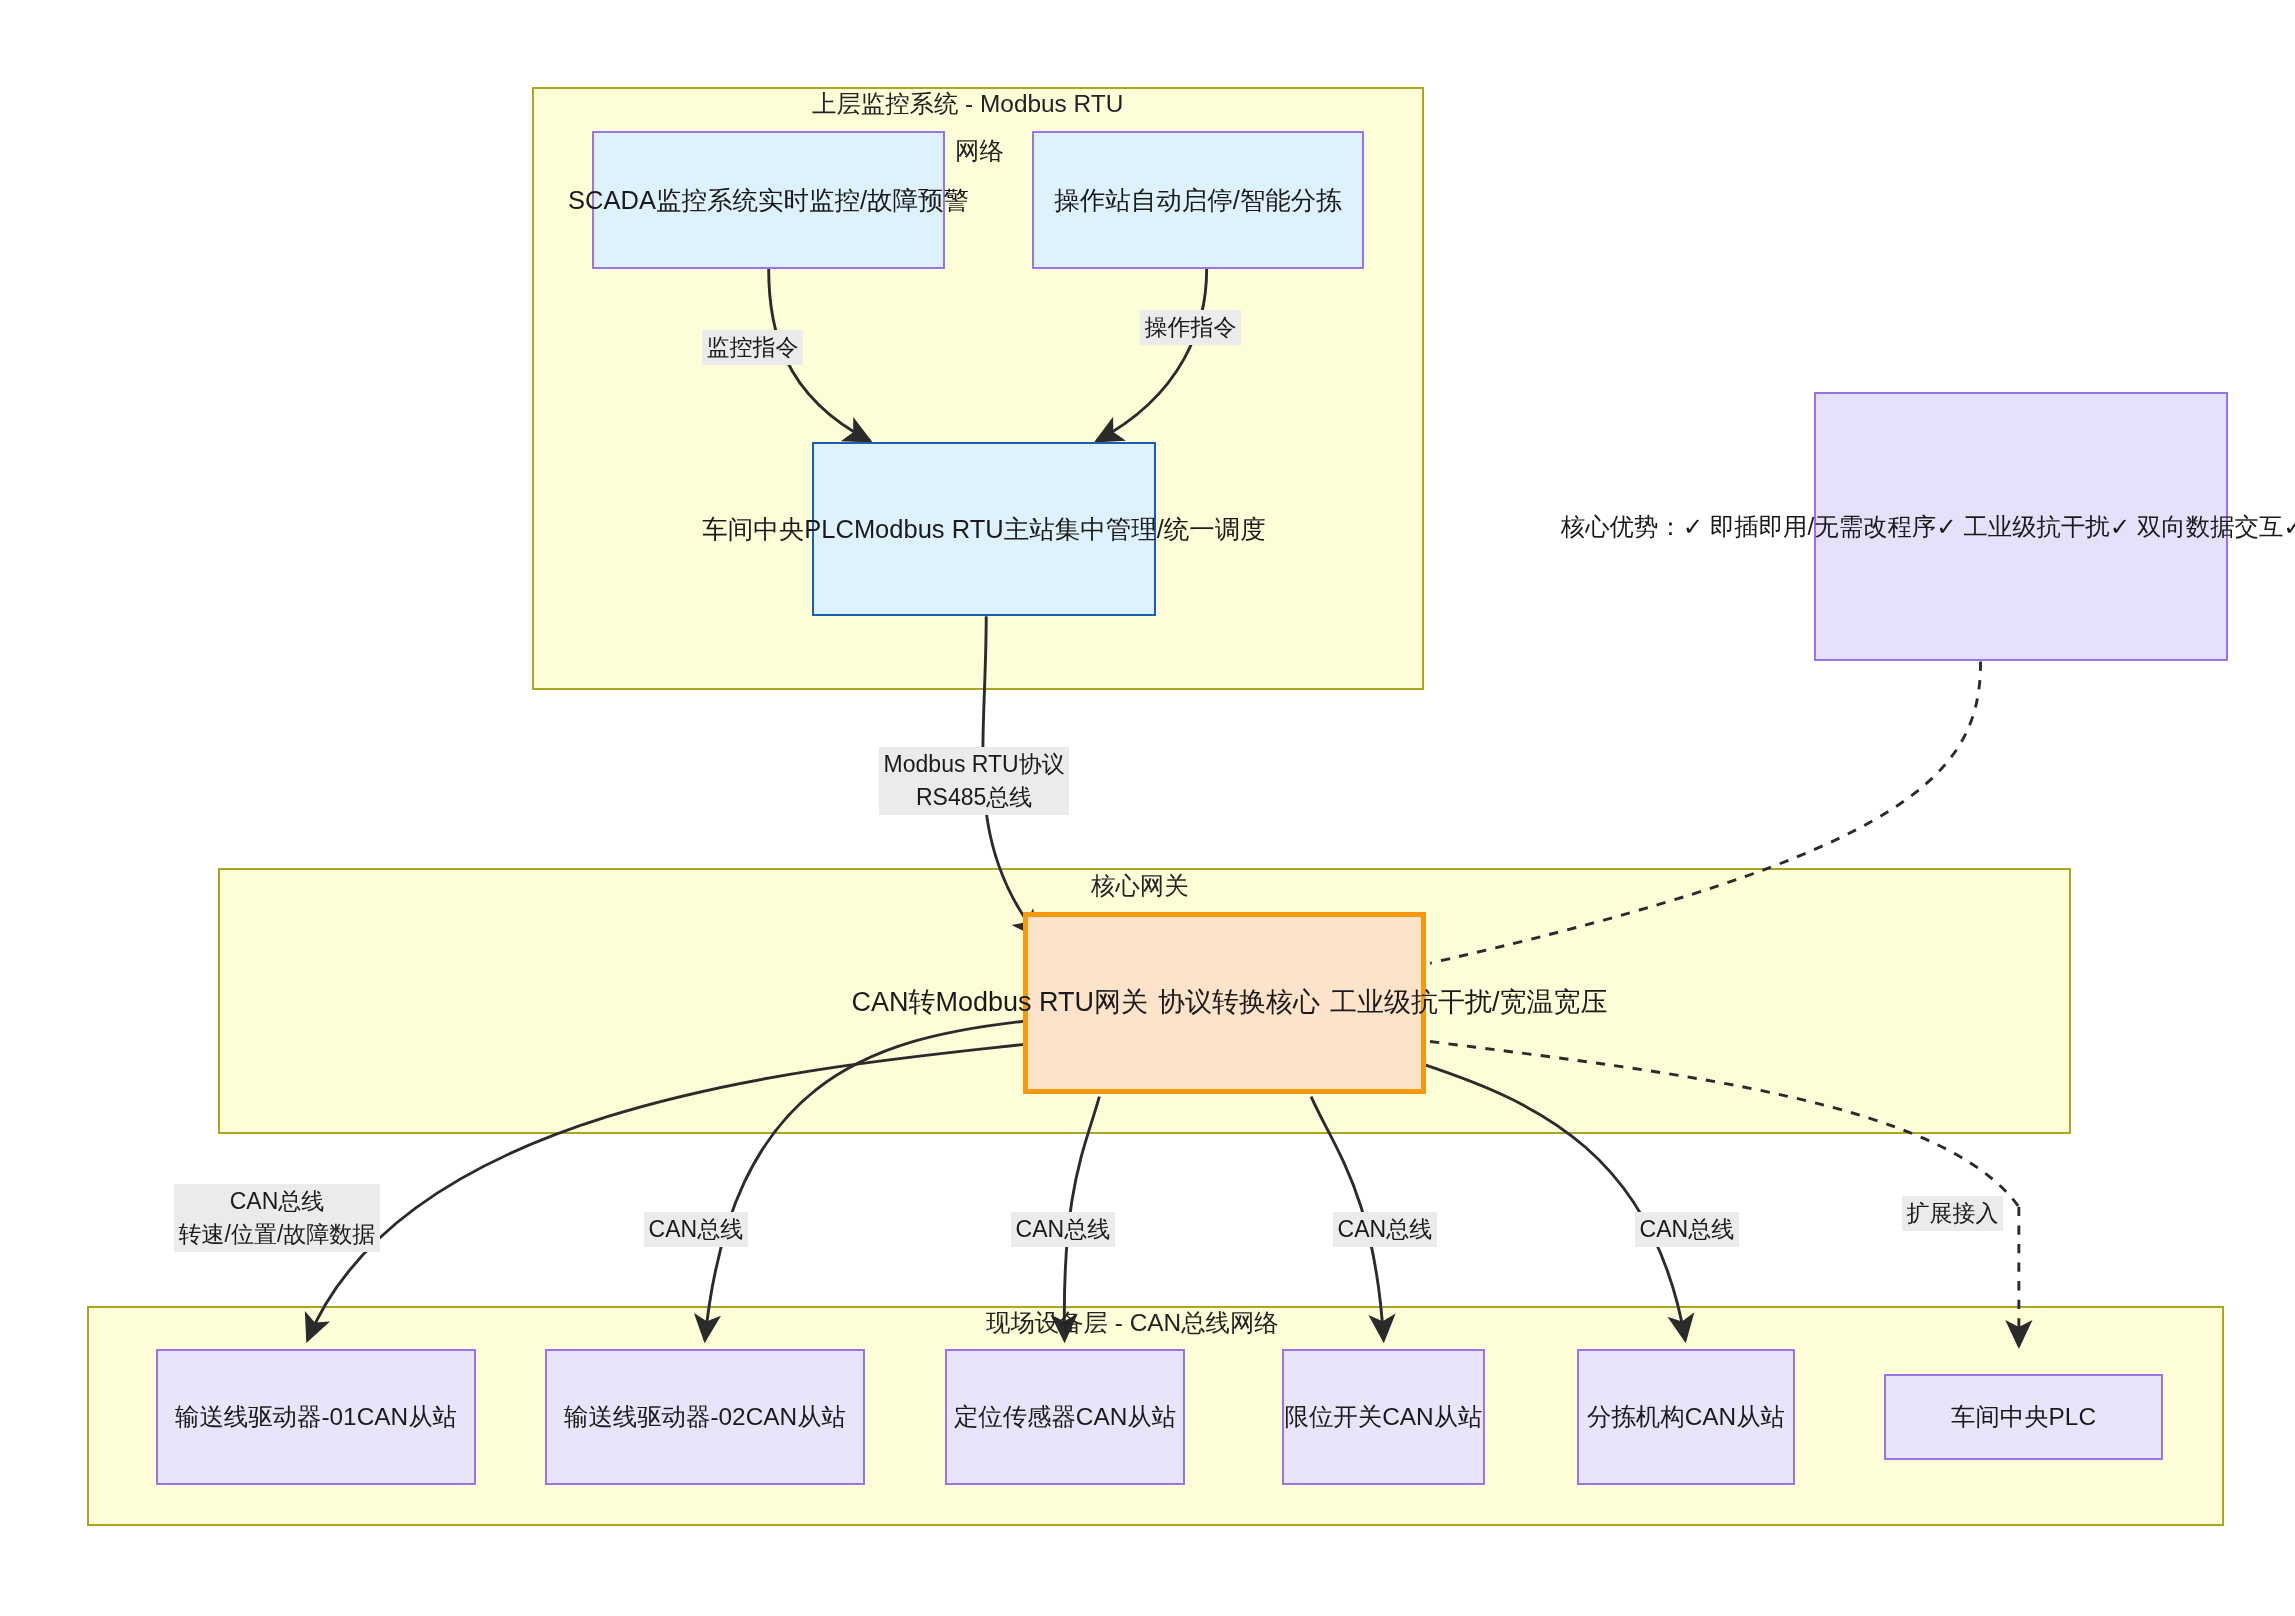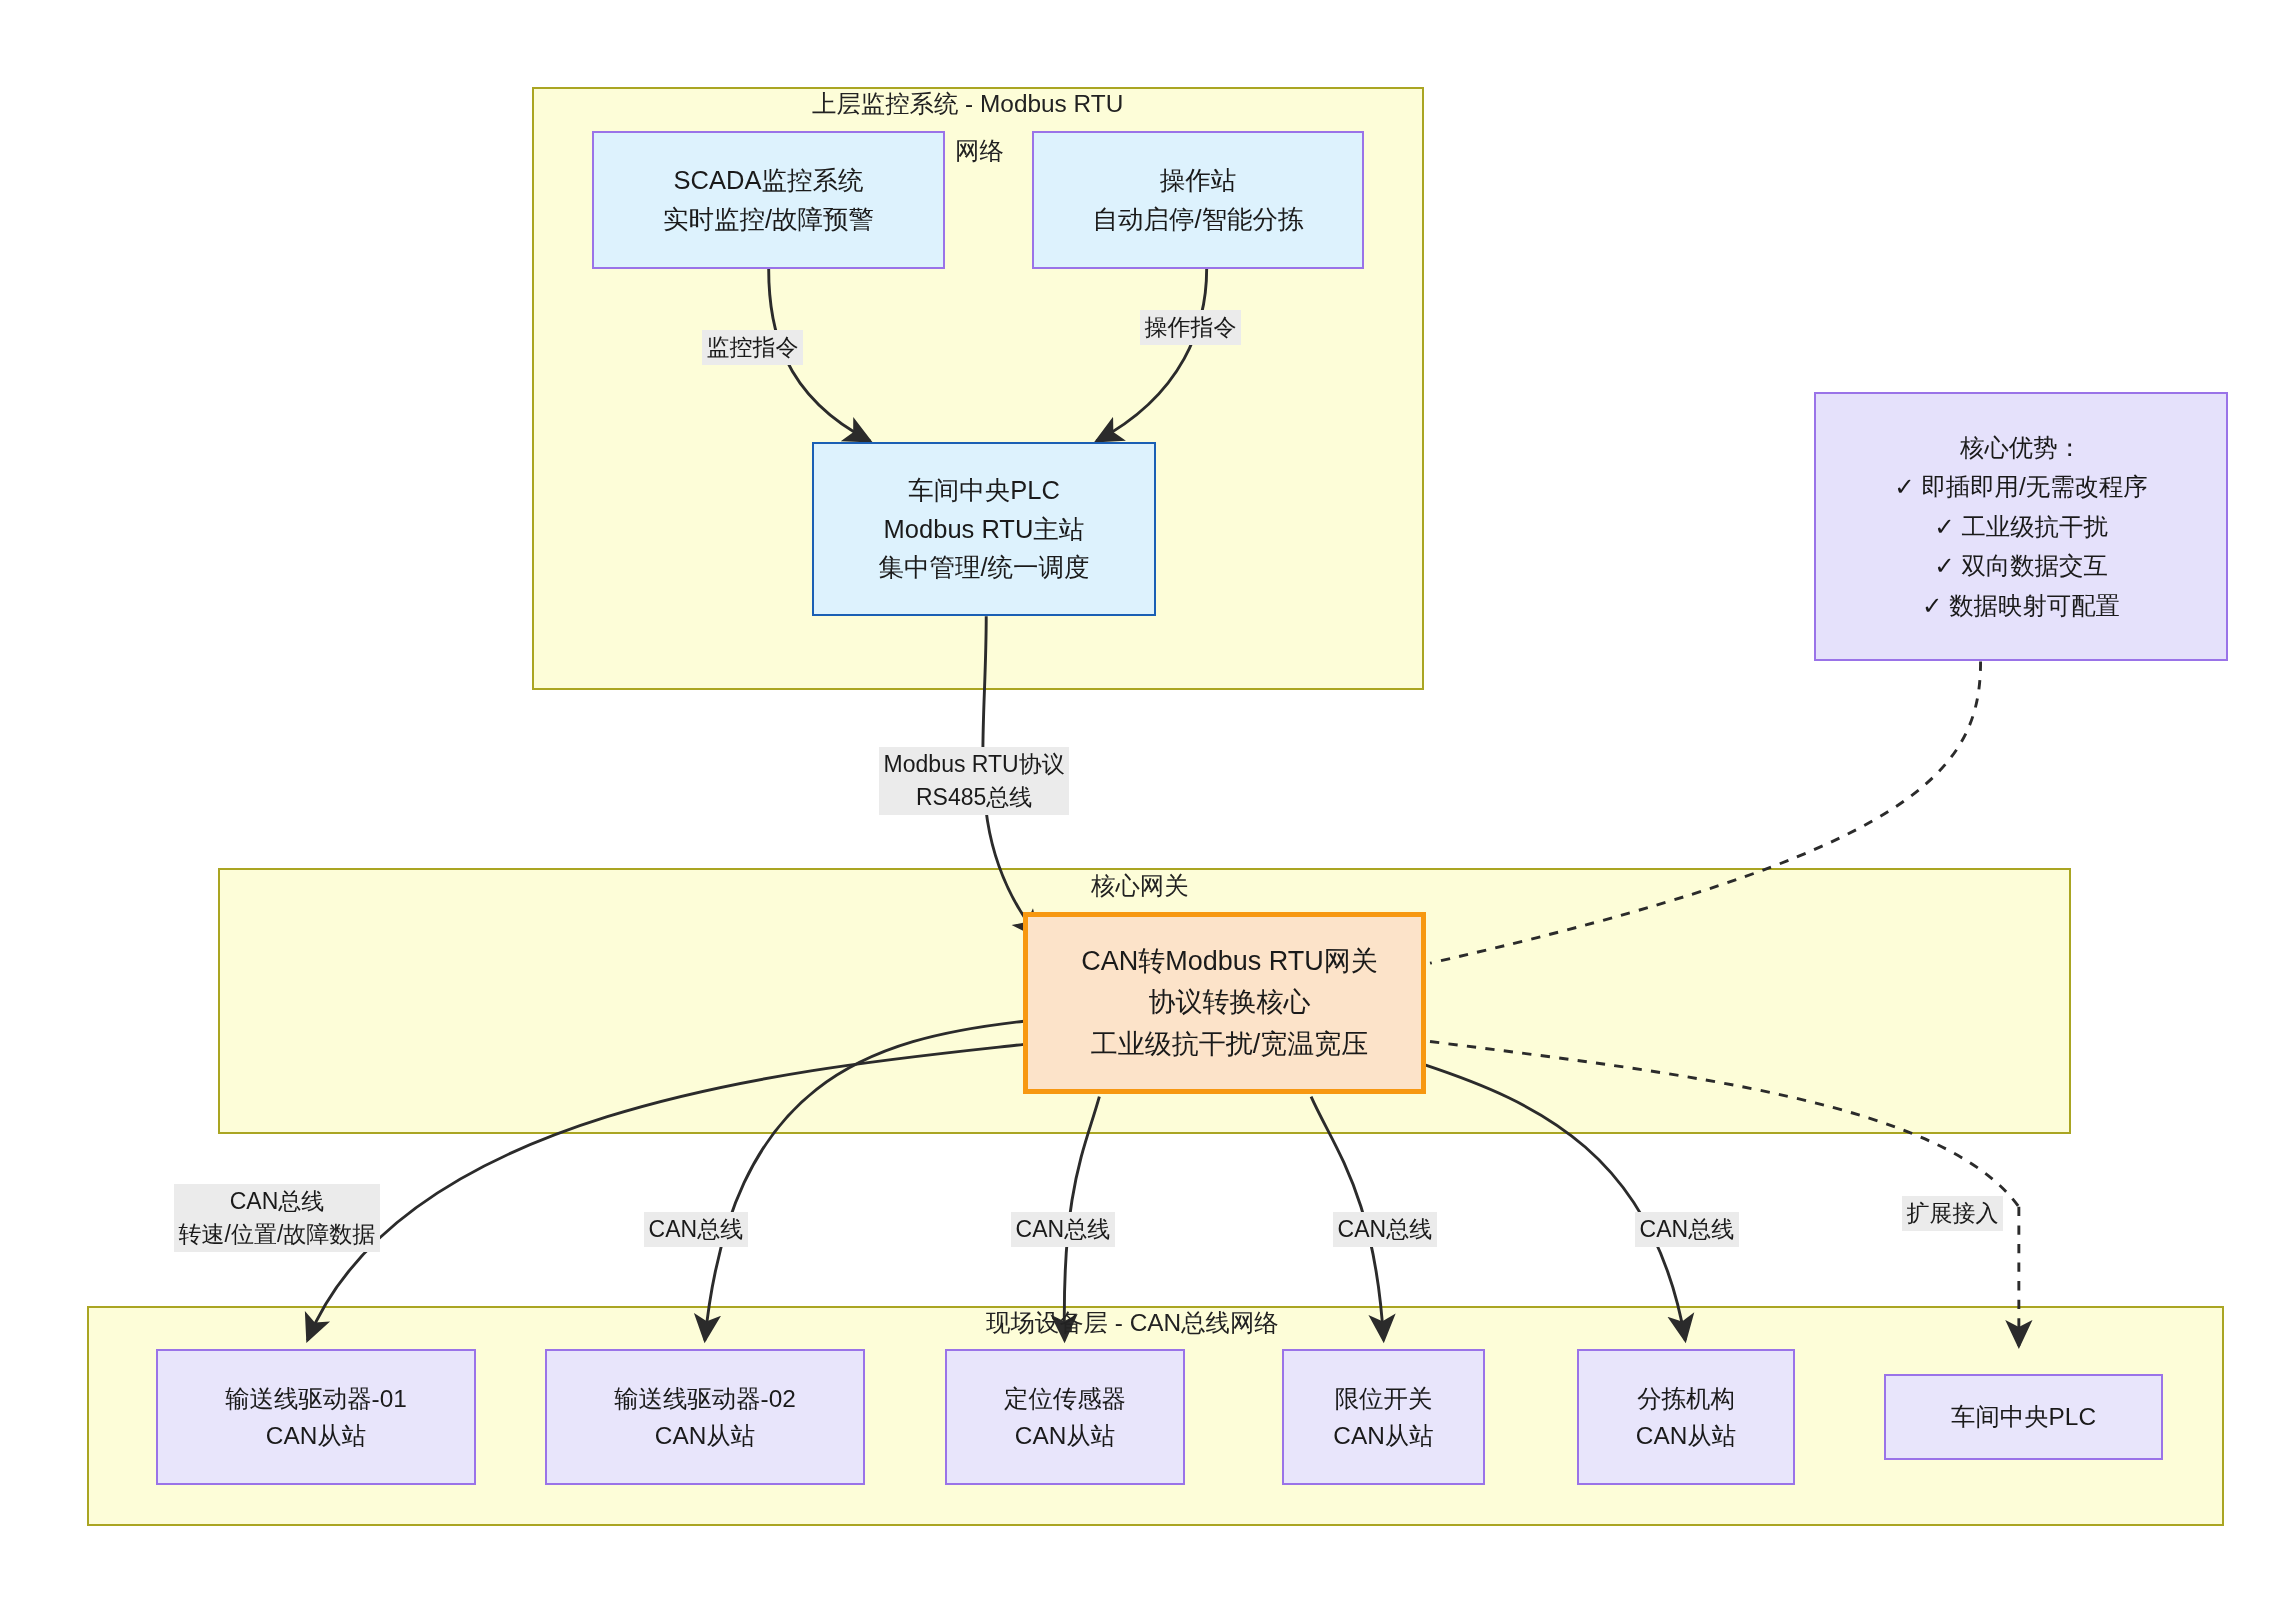--- a/index.html
+++ b/index.html
@@ -4,21 +4,21 @@
 <style>
   html,body{margin:0;padding:0;background:#ffffff;}
   body{width:2295px;height:1616px;position:relative;overflow:hidden;
        font-family:"Liberation Sans","DejaVu Sans",sans-serif;color:#1f1f1f;}
   #stage{position:absolute;left:0;top:0;width:2295px;height:1408px;}
   svg.edges{position:absolute;left:0;top:0;width:2295px;height:1616px;overflow:visible;}
 
   .group{position:absolute;background:#fdfdd8;border:2.3px solid #aaa522;box-sizing:border-box;}
   .group-title{position:absolute;font-size:24.4px;color:#222;white-space:nowrap;}
 
-  .node{position:absolute;box-sizing:border-box;display:flex;flex-direction:column;
+  .node{position:absolute;box-sizing:border-box;display:flex;flex-direction:row;
         align-items:center;justify-content:center;text-align:center;}
   .node .ln{display:block;line-height:1.52;white-space:nowrap;}
 
   .n-blue{background:#ddf2fd;border:2.3px solid #9a73e8;}
   .n-blue .ln{font-size:25.5px;color:#1a1a1a;}
   .n-plc{background:#ddf2fd;border:2.9px solid #1a5fb4;}
   .n-plc .ln{font-size:25.5px;color:#1a1a1a;}
   .n-gw{background:#fce3c9;border:5.2px solid #f79811;}
   .n-gw .ln{font-size:27px;color:#1a1a1a;margin-left:10px;}
   .n-dev{background:#e8e5fb;border:2.9px solid #9a73e8;}

